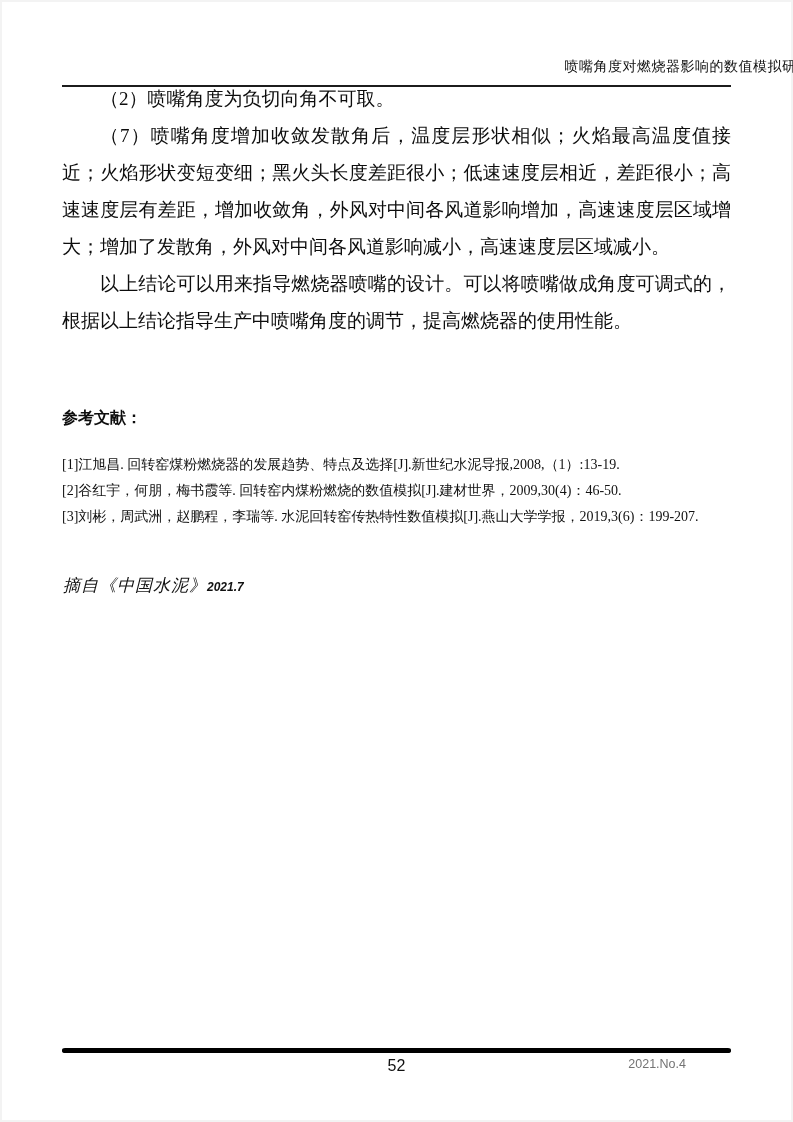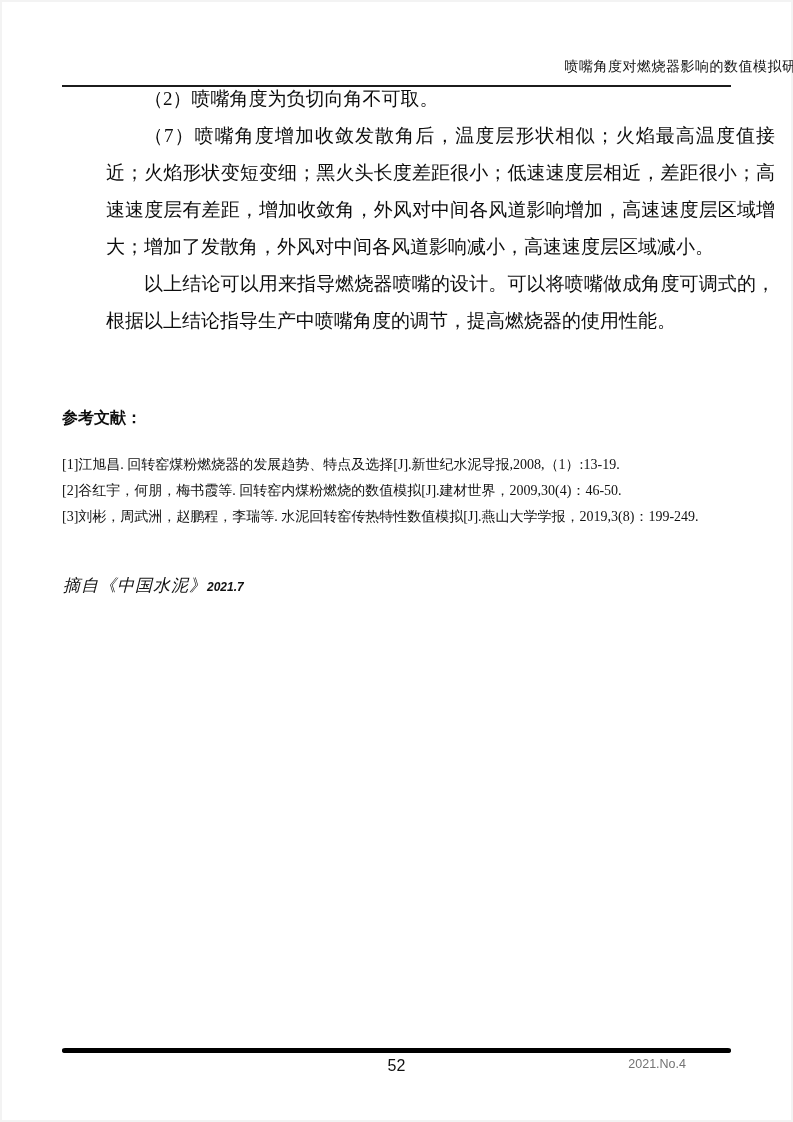--- a/index.html
+++ b/index.html
@@ -42,21 +42,20 @@
   .body-text {
     position: absolute;
     top: 80px;
     left: 62px;
     width: 669px;
     font-size: 19px;
     line-height: 37px;
     text-align: justify;
     text-justify: inter-ideograph;
     color: #0d0d0d;
-    margin-left: 44px;
   }
   .body-text p {
     margin: 0;
     padding: 0;
     text-indent: 2em;
   }
 
   
   .refs {
     position: absolute;
@@ -137,21 +136,21 @@
   <div class="body-text">
     <p>（2）喷嘴角度为负切向角不可取。</p>
     <p>（7）喷嘴角度增加收敛发散角后，温度层形状相似；火焰最高温度值接近；火焰形状变短变细；黑火头长度差距很小；低速速度层相近，差距很小；高速速度层有差距，增加收敛角，外风对中间各风道影响增加，高速速度层区域增大；增加了发散角，外风对中间各风道影响减小，高速速度层区域减小。</p>
     <p>以上结论可以用来指导燃烧器喷嘴的设计。可以将喷嘴做成角度可调式的，根据以上结论指导生产中喷嘴角度的调节，提高燃烧器的使用性能。</p>
   </div>
 
   <div class="refs">
     <div class="refs-heading">参考文献：</div>
     <div class="ref-item">[1]江旭昌. 回转窑煤粉燃烧器的发展趋势、特点及选择[J].新世纪水泥导报,2008,（1）:13-19.</div>
     <div class="ref-item">[2]谷红宇，何朋，梅书霞等. 回转窑内煤粉燃烧的数值模拟[J].建材世界，2009,30(4)：46-50.</div>
-    <div class="ref-item">[3]刘彬，周武洲，赵鹏程，李瑞等. 水泥回转窑传热特性数值模拟[J].燕山大学学报，2019,3(8)：199-249.</div>
+    <div class="ref-item">[3]刘彬，周武洲，赵鹏程，李瑞等. 水泥回转窑传热特性数值模拟[J].燕山大学学报，2019,3(6)：199-207.</div>
   </div>
 
   <div class="source-note">
     <span>摘自《中国水泥》</span><span class="source-issue">2021.7</span>
   </div>
 
   <div class="footer-rule"></div>
   <div class="footer-page-number">52</div>
   <div class="footer-issue">2021.No.4</div>
 

